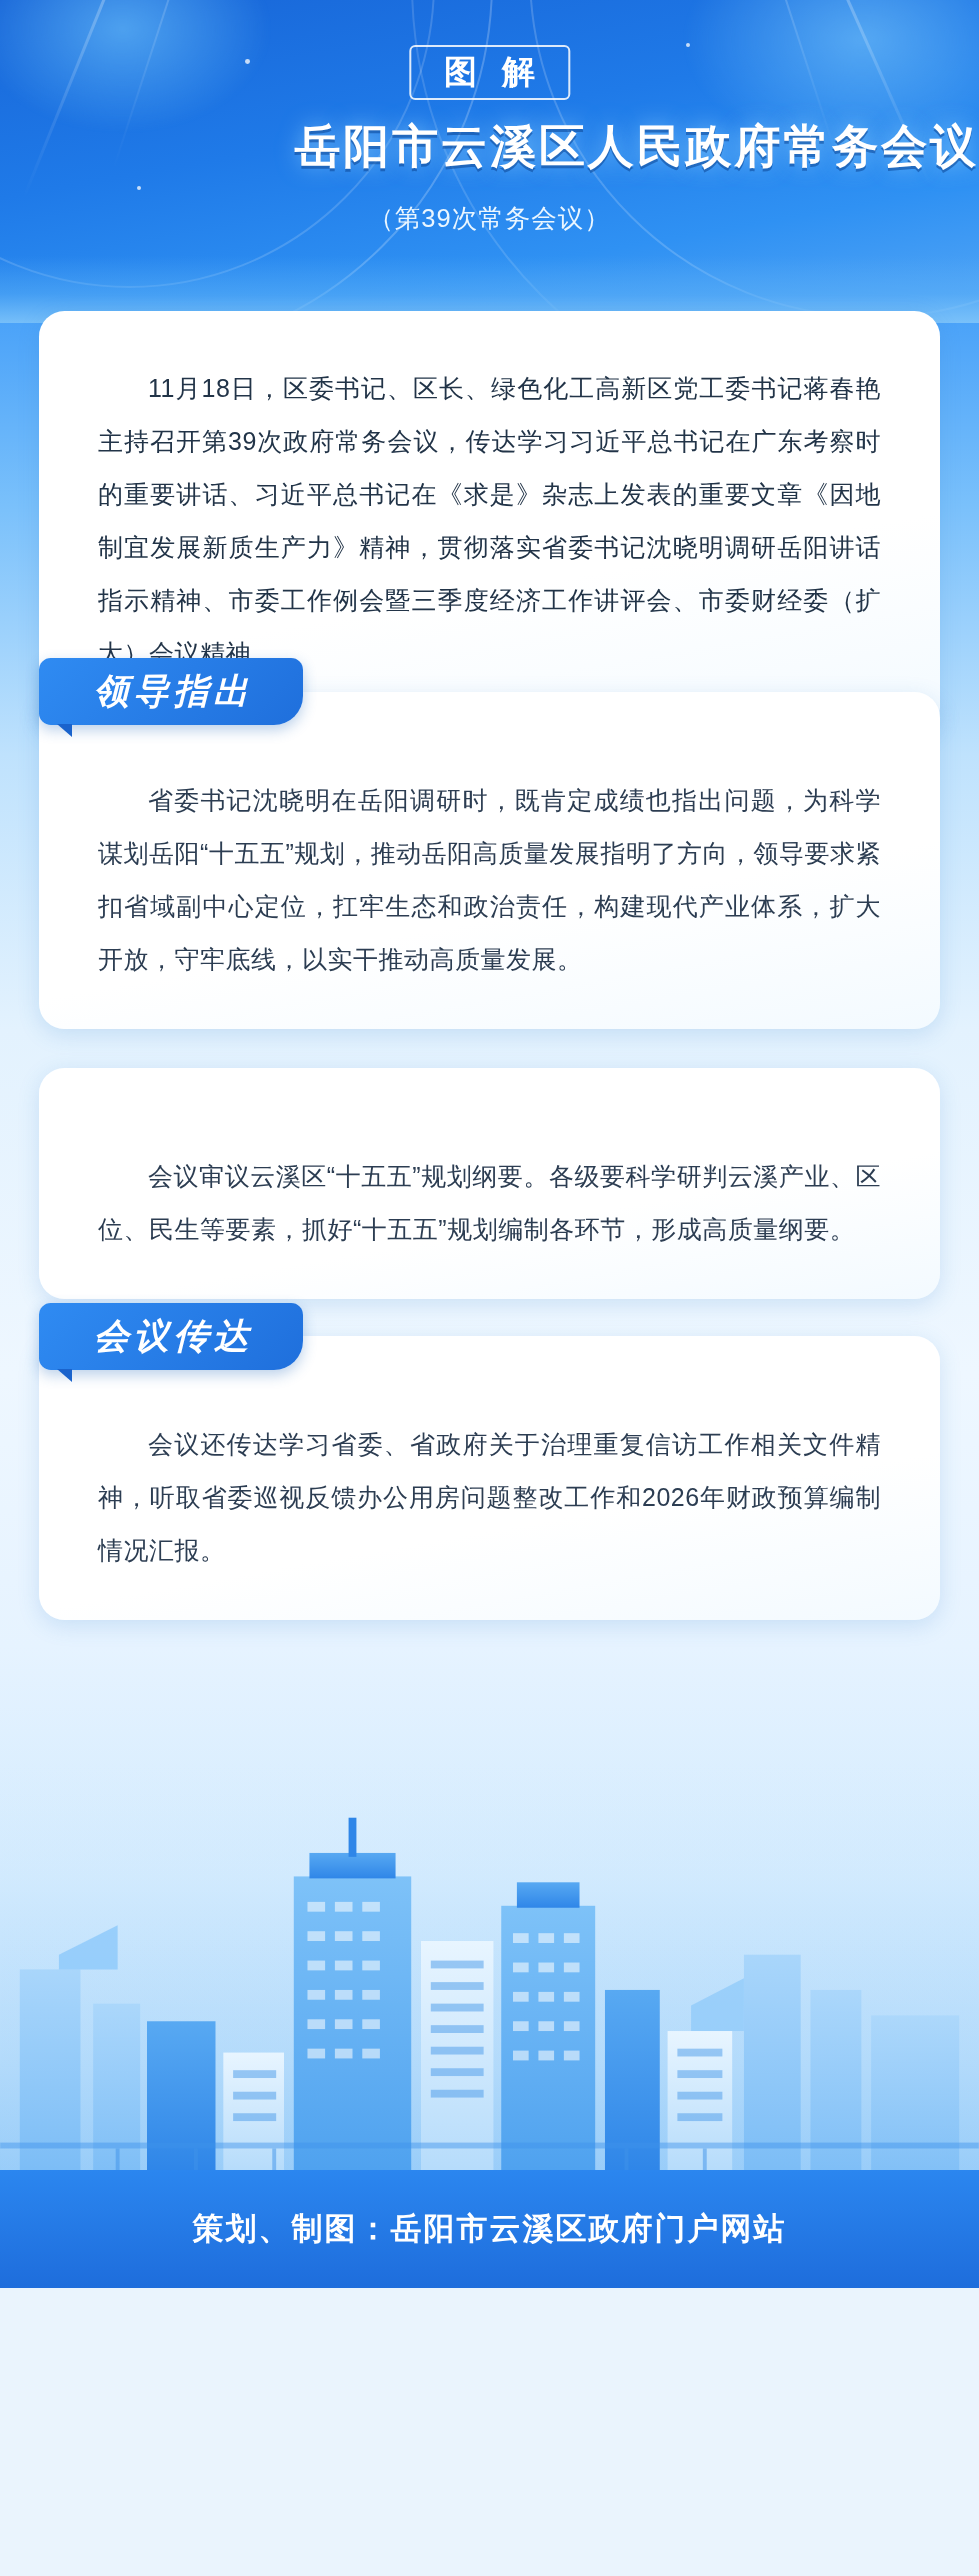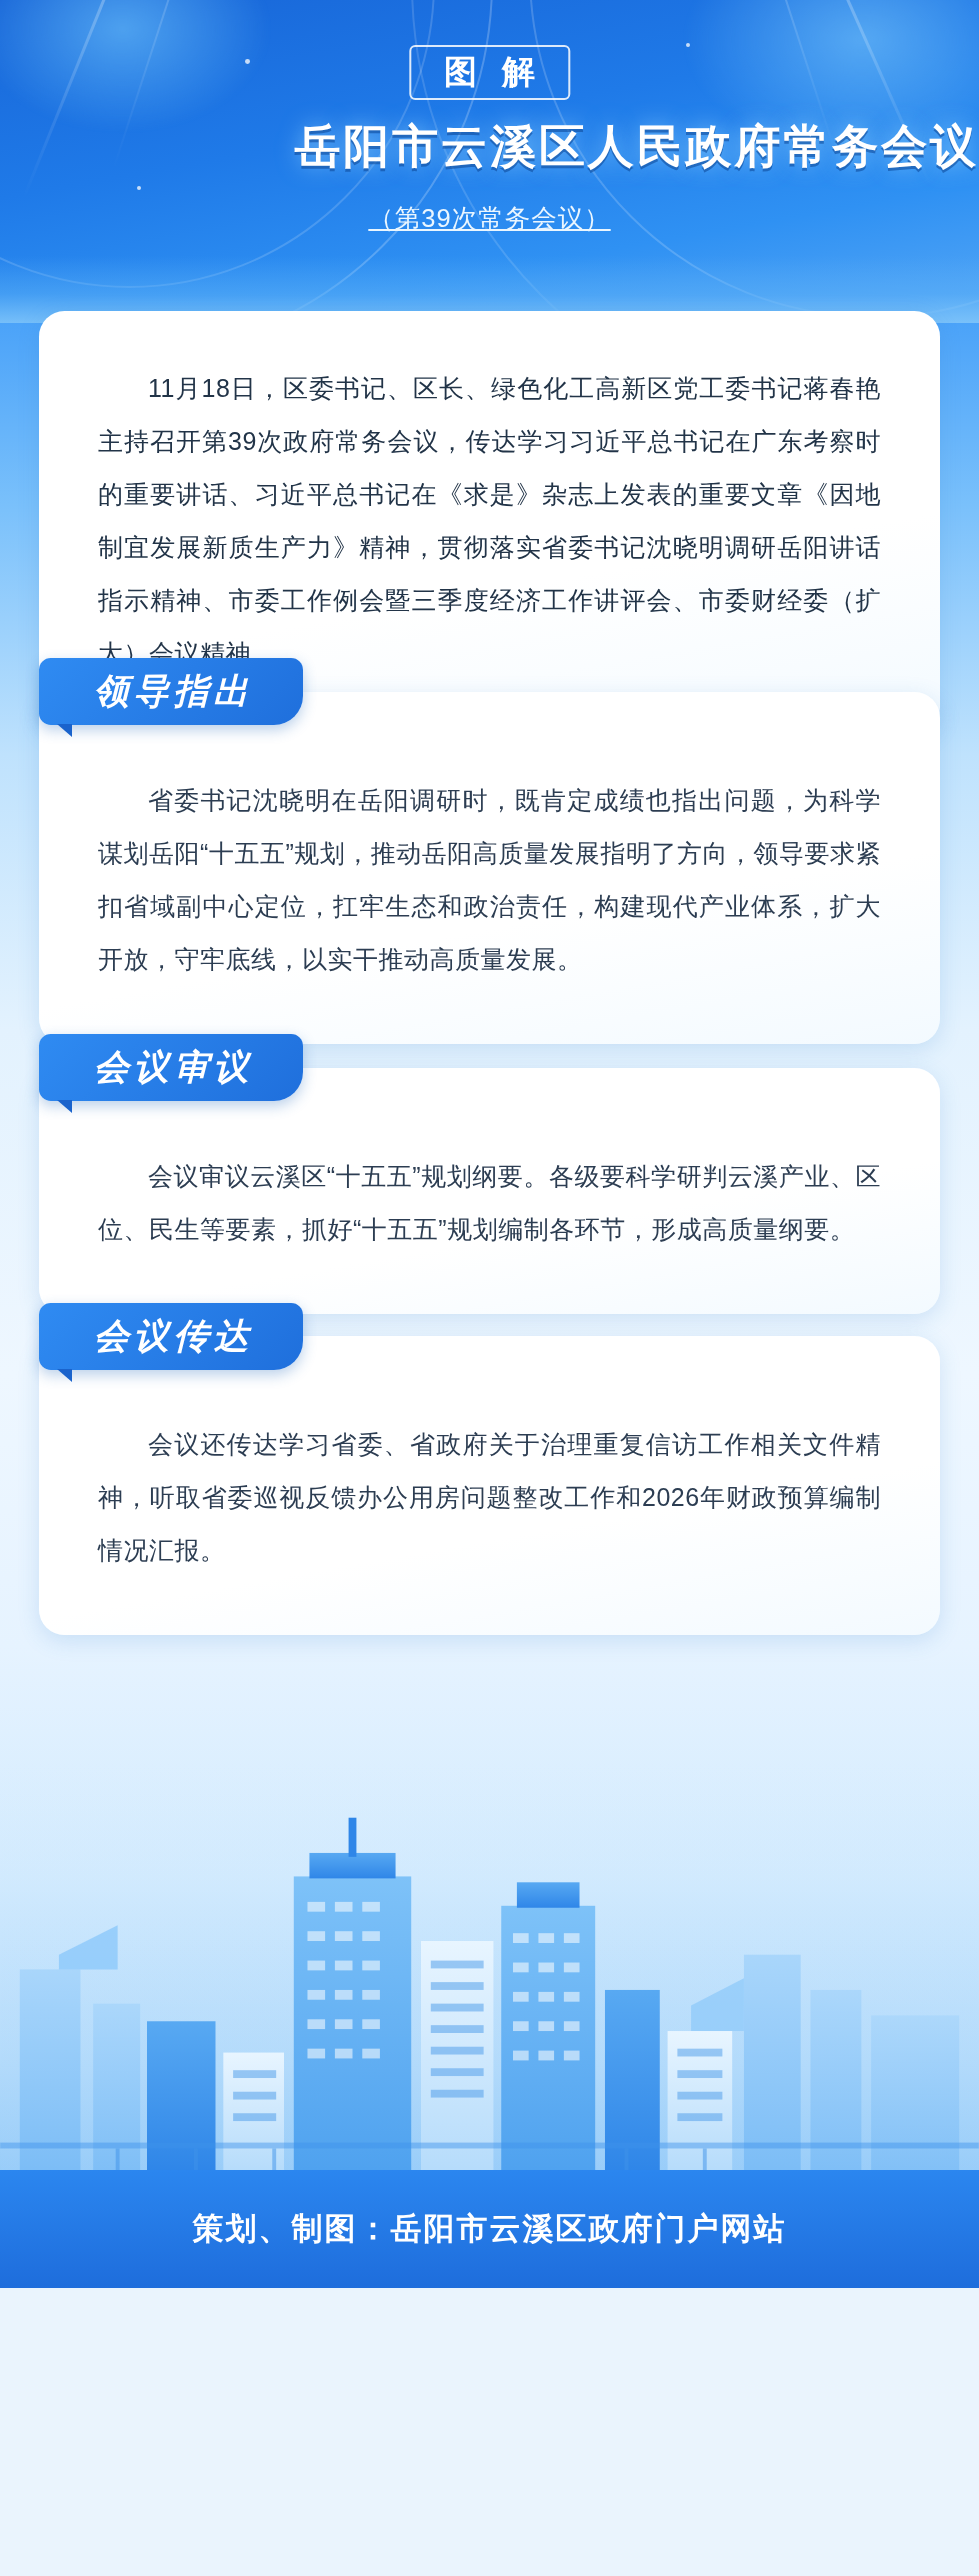--- a/index.html
+++ b/index.html
@@ -118,21 +118,20 @@
     white-space: nowrap;
   }
   .sub-title {
     position: absolute;
     left: 0; right: 0;
     top: 201px;
     text-align: center;
     font-size: 25.5px;
     color: #eaf6ff;
     letter-spacing: 1px;
-    text-decoration: underline;
   }
 
   
   .card {
     position: absolute;
     left: 39px;
     width: 901px;
     box-sizing: border-box;
     background: linear-gradient(170deg, #ffffff 0%, #ffffff 62%, #f3faff 100%);
     border-radius: 25.5px;
@@ -176,21 +175,21 @@
   .sec-badge:before {
     content: "";
     position: absolute;
     left: 17.6px;
     bottom: -11.8px;
     width: 0; height: 0;
     border-left: 15.7px solid transparent;
     border-right: 0 solid transparent;
     border-top: 13.7px solid #1a63cc;
   }
-  .card-sec { padding: 72px 49px 48px; }
+  .card-sec { padding: 72px 49px 33px; }
 
   
   .city {
     position: absolute;
     left: 0; bottom: 118px;
     width: 979px;
     height: 411px;
   }
   .footer-bar {
     position: absolute;
@@ -237,21 +236,20 @@
 
   <div class="card card-intro">
     <p class="indent">11月18日，区委书记、区长、绿色化工高新区党工委书记蒋春艳主持召开第39次政府常务会议，传达学习习近平总书记在广东考察时的重要讲话、习近平总书记在《求是》杂志上发表的重要文章《因地制宜发展新质生产力》精神，贯彻落实省委书记沈晓明调研岳阳讲话指示精神、市委工作例会暨三季度经济工作讲评会、市委财经委（扩大）会议精神。</p>
   </div>
 
   <div class="sec-badge" style="top:658px">领导指出</div>
   <div class="card card-sec" style="top:692px">
     <p class="indent">省委书记沈晓明在岳阳调研时，既肯定成绩也指出问题，为科学谋划岳阳“十五五”规划，推动岳阳高质量发展指明了方向，领导要求紧扣省域副中心定位，扛牢生态和政治责任，构建现代产业体系，扩大开放，守牢底线，以实干推动高质量发展。</p>
   </div>
 
-  <div class="sec-badge" style="top:1034px">会议审议</div>
   <div class="card card-sec" style="top:1068px">
     <p class="indent">会议审议云溪区“十五五”规划纲要。各级要科学研判云溪产业、区位、民生等要素，抓好“十五五”规划编制各环节，形成高质量纲要。</p>
   </div>
 
   <div class="sec-badge" style="top:1303px">会议传达</div>
   <div class="card card-sec" style="top:1336px">
     <p class="indent">会议还传达学习省委、省政府关于治理重复信访工作相关文件精神，听取省委巡视反馈办公用房问题整改工作和2026年财政预算编制情况汇报。</p>
   </div>
 
   <div class="city">

